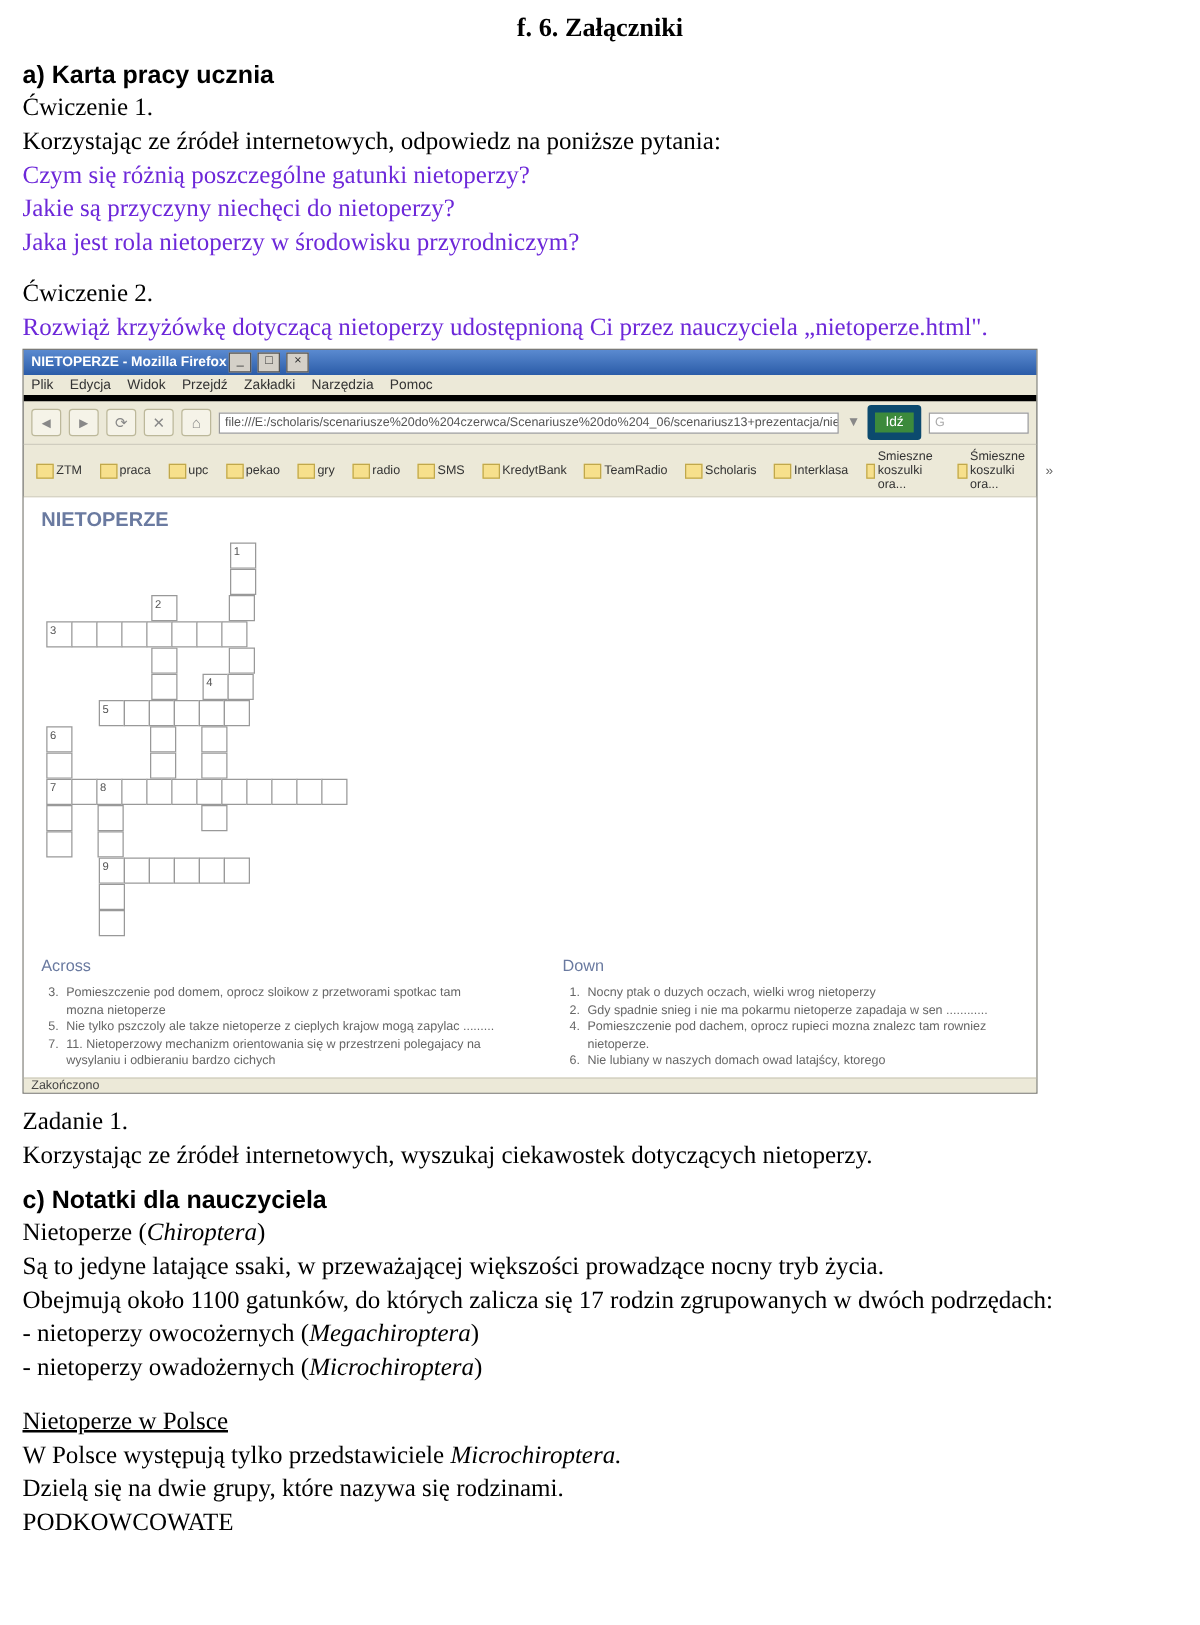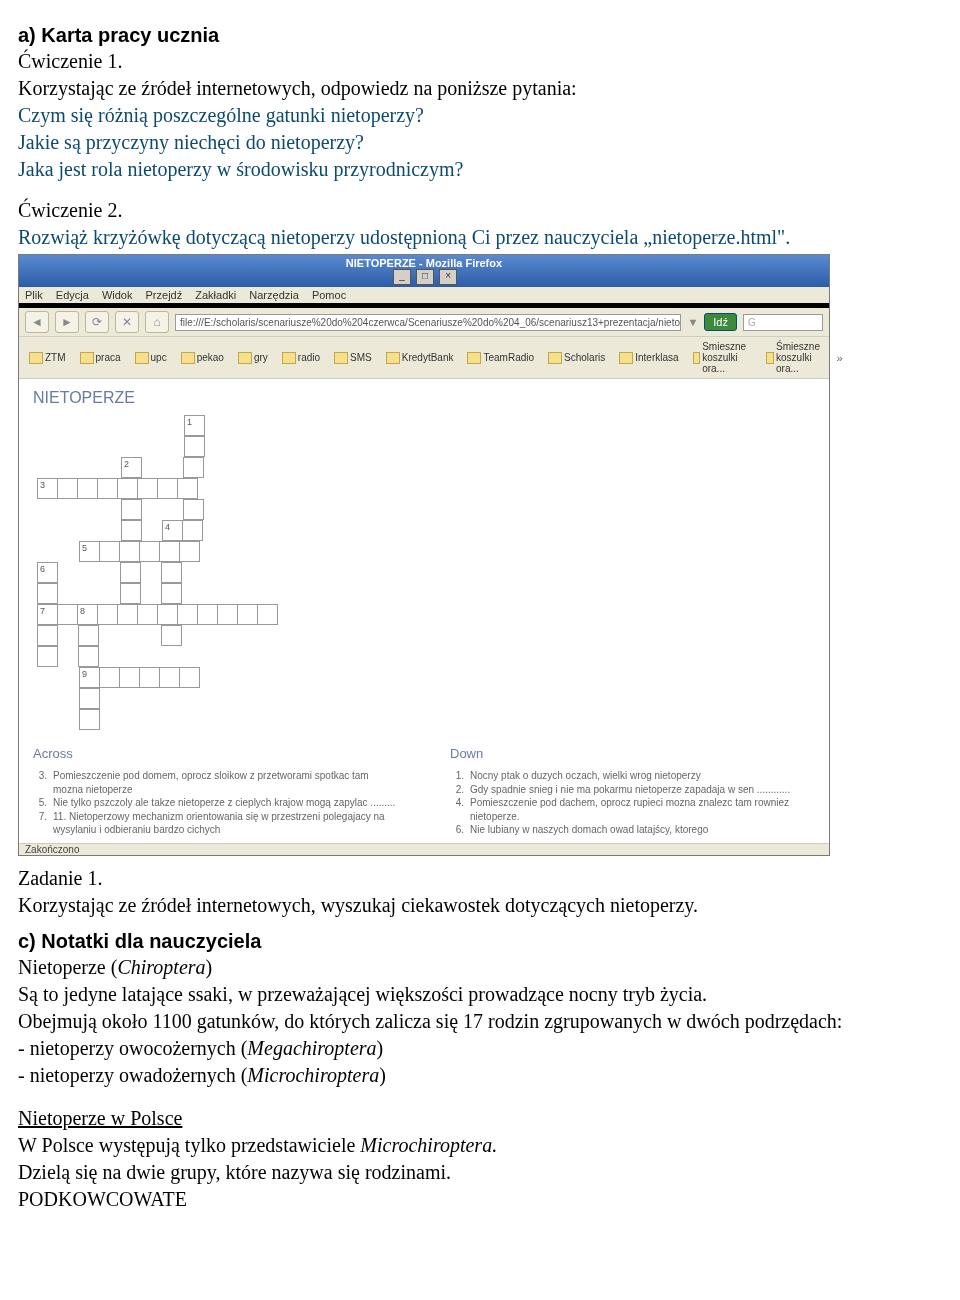--- a/index.html
+++ b/index.html
@@ -25,21 +25,21 @@
     font-family: Arial, sans-serif;
     font-size: 20px;
     margin-top: 14px;
     margin-bottom: 2px;
   }
   .para {
     margin: 0 0 2px 0;
     line-height: 1.25;
   }
   .blue {
-    color: #0c4a6e;
+    color: #6d28d9;
   }
   .italic { font-style: italic; }
 
   
   .browser {
     width: 810px;
     border: 1px solid #7a7a7a;
     background: #ece9d8;
     font-family: Tahoma, Arial, sans-serif;
     font-size: 11px;
@@ -47,21 +47,20 @@
     margin-bottom: 10px;
   }
   .titlebar {
     background: linear-gradient(to bottom, #5a8ad0, #2b5ca8);
     color: #fff;
     padding: 2px 6px;
     display: flex;
     align-items: center;
     font-weight: bold;
     font-size: 11px;
-    flex-direction: column;
   }
   .titlebar .winbtns span {
     display: inline-block;
     width: 16px;
     height: 14px;
     background: #d4d0c8;
     border: 1px solid #555;
     margin-left: 2px;
     text-align: center;
     color: #333;
@@ -102,21 +101,21 @@
     border: 1px solid #9a9a9a;
     padding: 2px 4px;
     font-size: 10px;
     color: #555;
     white-space: nowrap;
     overflow: hidden;
   }
   .gobtn {
     background: #3c8a3c;
     color: #fff;
-    border: 1px solid #0c4a6e;
+    border: 6px solid #0c4a6e;
     border-radius: 3px;
     padding: 2px 8px;
     font-size: 11px;
   }
   .searchbox {
     width: 70px;
     background: #fff;
     border: 1px solid #9a9a9a;
     padding: 2px 4px;
     font-size: 10px;
@@ -150,21 +149,21 @@
   }
   .content {
     background: #fff;
     padding: 8px 14px 6px 14px;
   }
   .nieto-title {
     color: #6a7aa0;
     font-family: Verdana, Tahoma, sans-serif;
     font-size: 16px;
     letter-spacing: 0px;
-    font-weight: normal;
+    font-weight: bold;
     margin: 2px 0 8px 0;
   }
   .crossword {
     display: block;
     margin: 6px 0 16px 4px;
   }
   .cw-row {
     display: flex;
     height: 21px;
   }
@@ -213,20 +212,21 @@
     border-top: 1px solid #d0cdbf;
     padding: 0 6px;
     font-size: 10px;
     color: #444;
   }
 </style>
 </head>
 <body>
 
 <div class="page">
+  <div class="title">f.  6. Załączniki</div>
 
   <div class="section-heading">a) Karta pracy ucznia</div>
   <p class="para">Ćwiczenie 1.</p>
   <p class="para">Korzystając ze źródeł internetowych, odpowiedz na poniższe pytania:</p>
   <p class="para blue">Czym się różnią poszczególne gatunki nietoperzy?</p>
   <p class="para blue">Jakie są przyczyny niechęci do nietoperzy?</p>
   <p class="para blue">Jaka jest rola nietoperzy w środowisku przyrodniczym?</p>
   <p class="para" style="margin-top:16px">Ćwiczenie 2.</p>
   <p class="para blue">Rozwiąż krzyżówkę dotyczącą nietoperzy udostępnioną Ci przez nauczyciela „nietoperze.html".</p>
 

